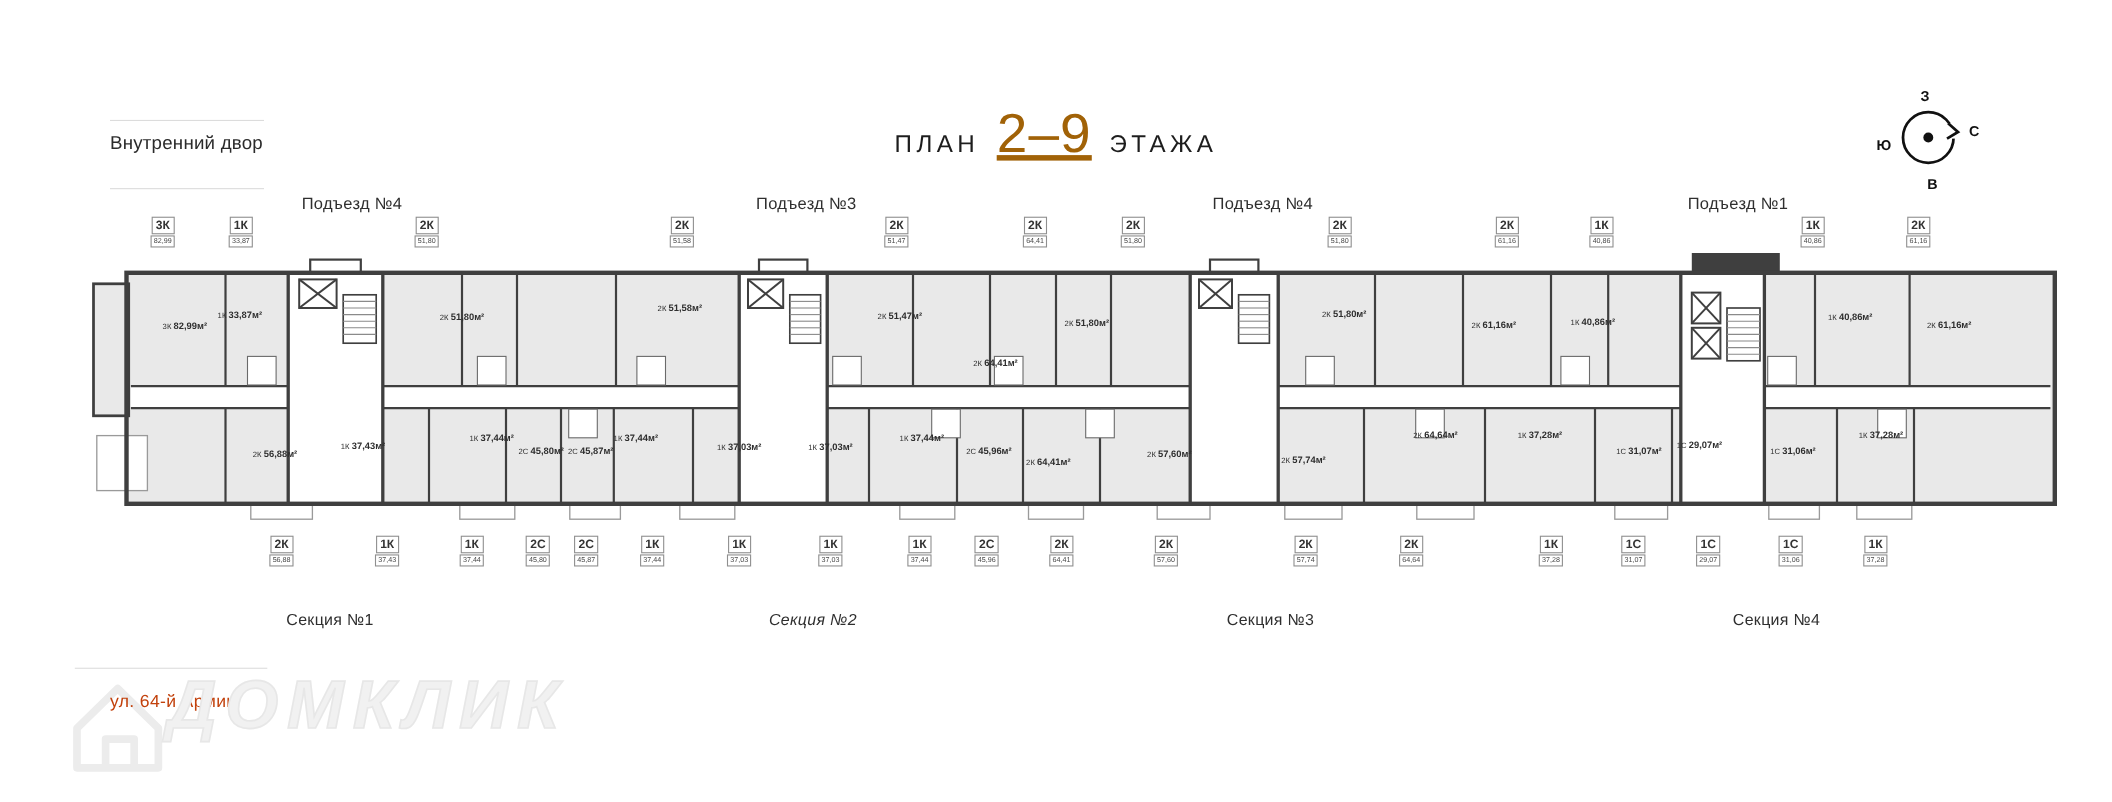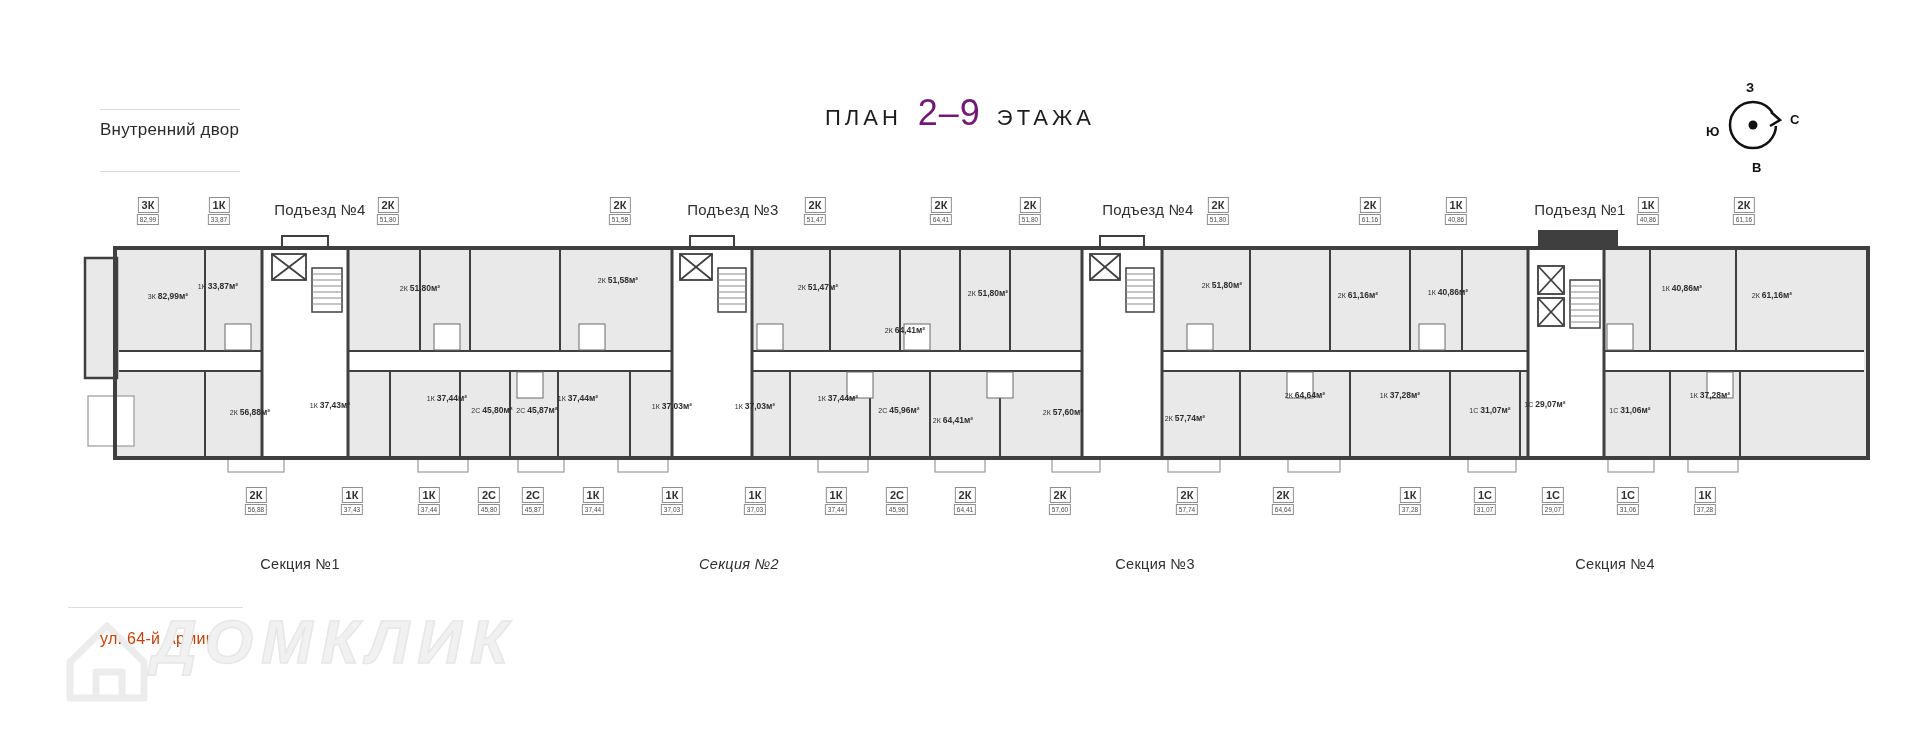--- a/index.html
+++ b/index.html
@@ -6,28 +6,28 @@
   #stage{position:relative;width:1920px;height:729px;background:#fff;overflow:hidden;
          font-family:"Liberation Sans","DejaVu Sans",sans-serif;color:#2b2b2b;}
   .hairline{position:absolute;height:1px;background:#dcdcdc;}
   
   .courtyard{position:absolute;left:100px;top:118px;font-size:17px;line-height:1.4;
              color:#2b2b2b;font-weight:500;letter-spacing:.2px;white-space:pre-line;}
   
   .title{position:absolute;left:0;top:92px;width:1920px;display:flex;justify-content:center;
          align-items:baseline;gap:16px;}
   .t-small{font-size:22px;font-weight:400;letter-spacing:4px;color:#1d1d1d;}
-  .t-big{font-size:36px;font-weight:300;letter-spacing:1px;color:#701a75;}
+  .t-big{font-size:50px;font-weight:300;letter-spacing:1px;color:#a16207;text-decoration:underline;}
   
   .compass{position:absolute;left:1700px;top:62px;width:150px;height:125px;}
   .compass span{position:absolute;font-size:13px;font-weight:700;color:#111;}
   
   .entrance,.section{position:absolute;transform:translateX(-50%);font-size:15px;
          color:#2f2f2f;letter-spacing:.3px;white-space:nowrap;}
-  .entrance{top:177px;margin-top:24px;}
+  .entrance{top:177px;}
   .section{top:556px;font-size:14.5px;}
   
   .chip{position:absolute;transform:translateX(-50%);display:flex;flex-direction:column;
         align-items:center;background:#fff;}
   .chip-type{border:1px solid #8f8f8f;font-size:11px;font-weight:600;color:#333;
         padding:0 3px;line-height:14px;background:#fff;}
   .chip-area{border:1px solid #8f8f8f;margin-top:1px;font-size:6.5px;color:#4a4a4a;
         padding:0 2px;line-height:9px;background:#fff;}
   
   .plan-label{position:absolute;transform:translate(-50%,-50%);white-space:nowrap;

